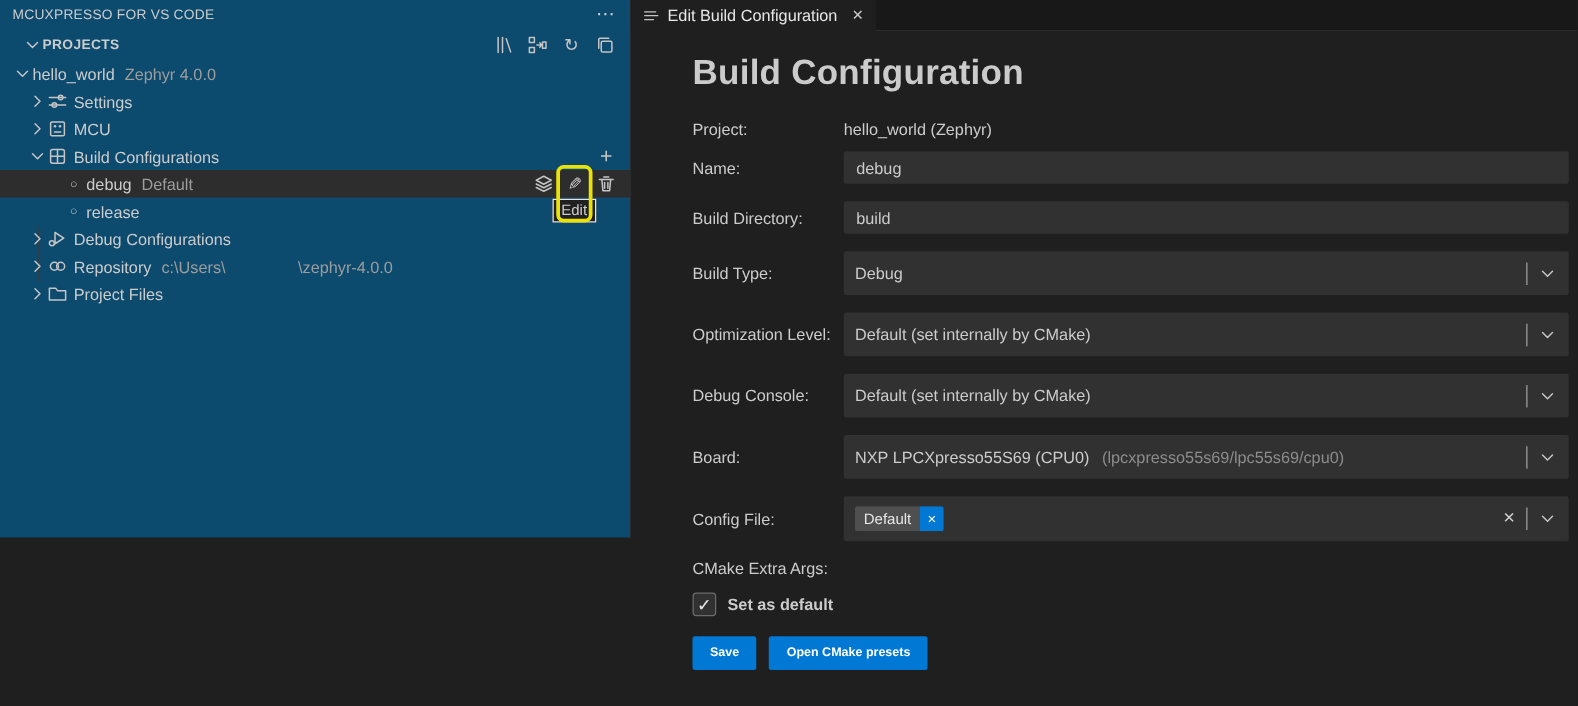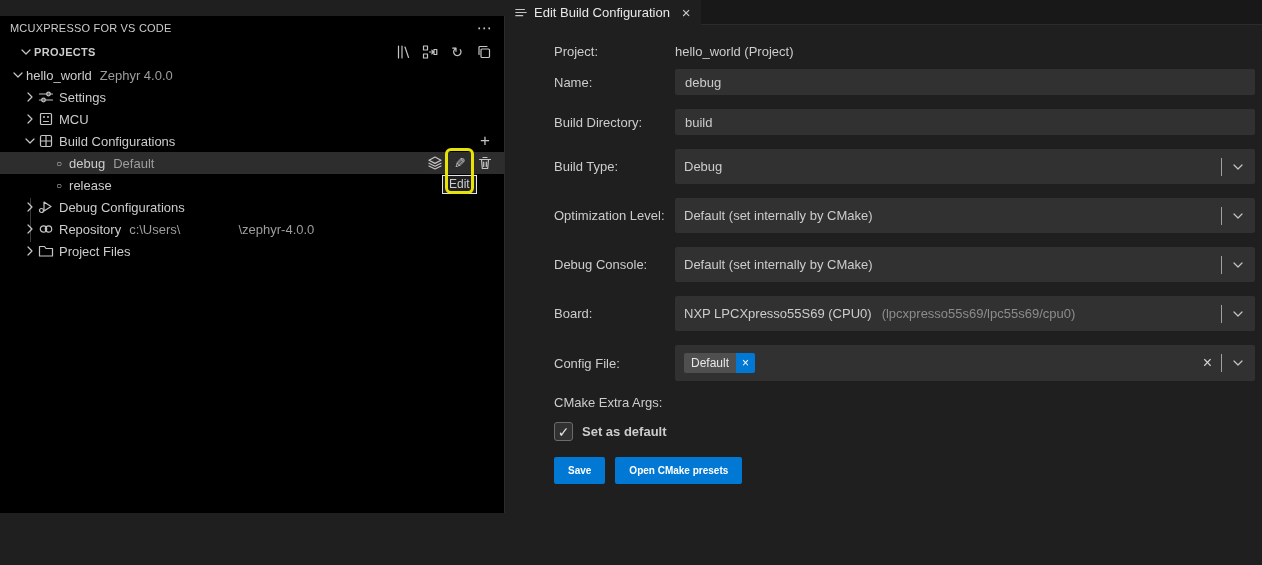--- a/index.html
+++ b/index.html
@@ -7,22 +7,22 @@
   body {
     font-family: "Liberation Sans", sans-serif;
     background:#1f1f1f; color:#cccccc; font-size:13px;
     position:relative;
   }
   svg { display:block; }
   .stroke { stroke:#c5c5c5; fill:none; stroke-width:1.2; stroke-linecap:round; stroke-linejoin:round; }
 
   
   .sidebar {
-    position:absolute; left:0; top:16px; width:505px; height:497px;
-    background:#000000; border-right:1px solid #2b2b2b;
+    position:absolute; left:0; top:0; width:505px; height:430px;
+    background:#0c4a6e; border-right:1px solid #2b2b2b;
   }
   .sb-titlebar {
     height:24px; display:flex; align-items:center; padding:0 12px 0 10px;
     font-size:11px; color:#cccccc; letter-spacing:0.2px;
   }
   .sb-titlebar .spacer { flex:1; }
   .more-dots { font-size:15px; color:#cccccc; cursor:pointer; line-height:10px; }
   .sb-section-header {
     height:24px; display:flex; align-items:center; padding:0 12px 0 18px;
   }
@@ -321,24 +321,25 @@
         <svg width="14" height="14" viewBox="0 0 16 16">
           <path class="stroke" d="M2 4 h10 M2 7.5 h12 M2 11 h8"></path>
         </svg>
       </span>
       <span class="tab-title">Edit Build Configuration</span>
       <span class="tab-close">×</span>
     </div>
   </div>
 
   <div class="content">
+    <h1 class="page-title">Build Configuration</h1>
 
     <div class="frow static-row">
       <span class="flabel">Project:</span>
-      <span class="static-val">hello_world (Project)</span>
+      <span class="static-val">hello_world (Zephyr)</span>
     </div>
 
     <div class="frow">
       <span class="flabel">Name:</span>
       <div class="txt-input">
         <span>debug</span>
       </div>
     </div>
 
     <div class="frow">

